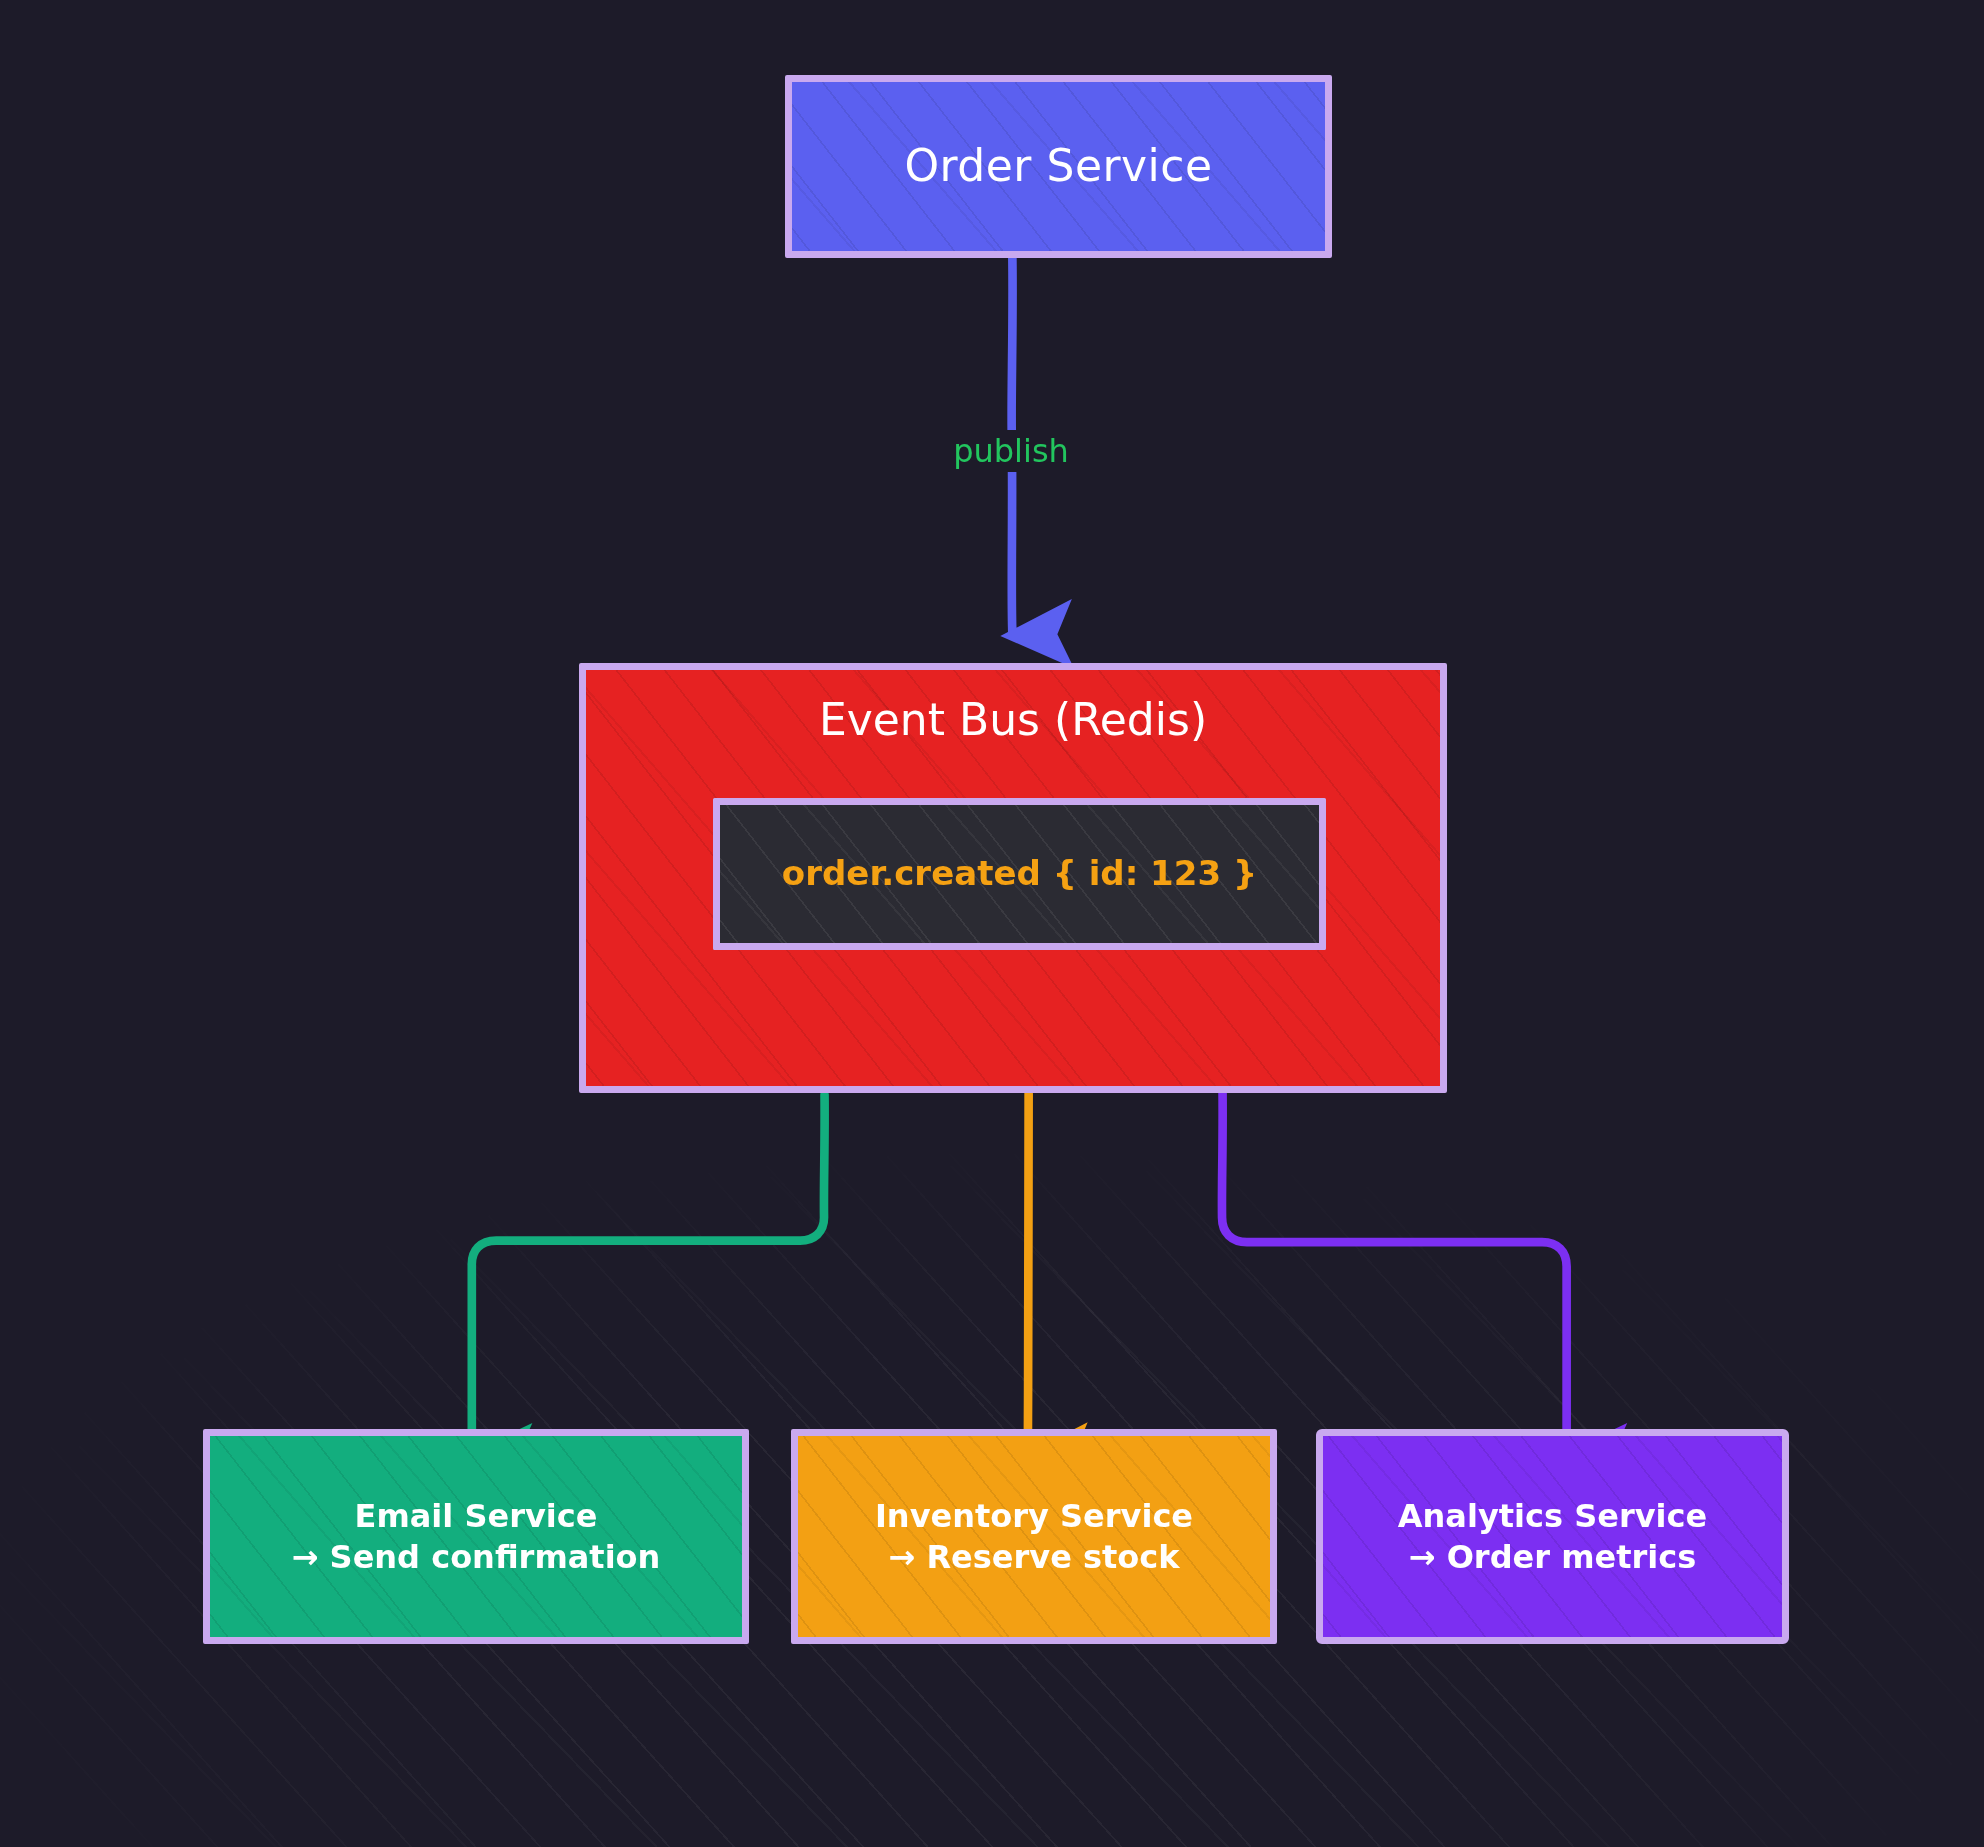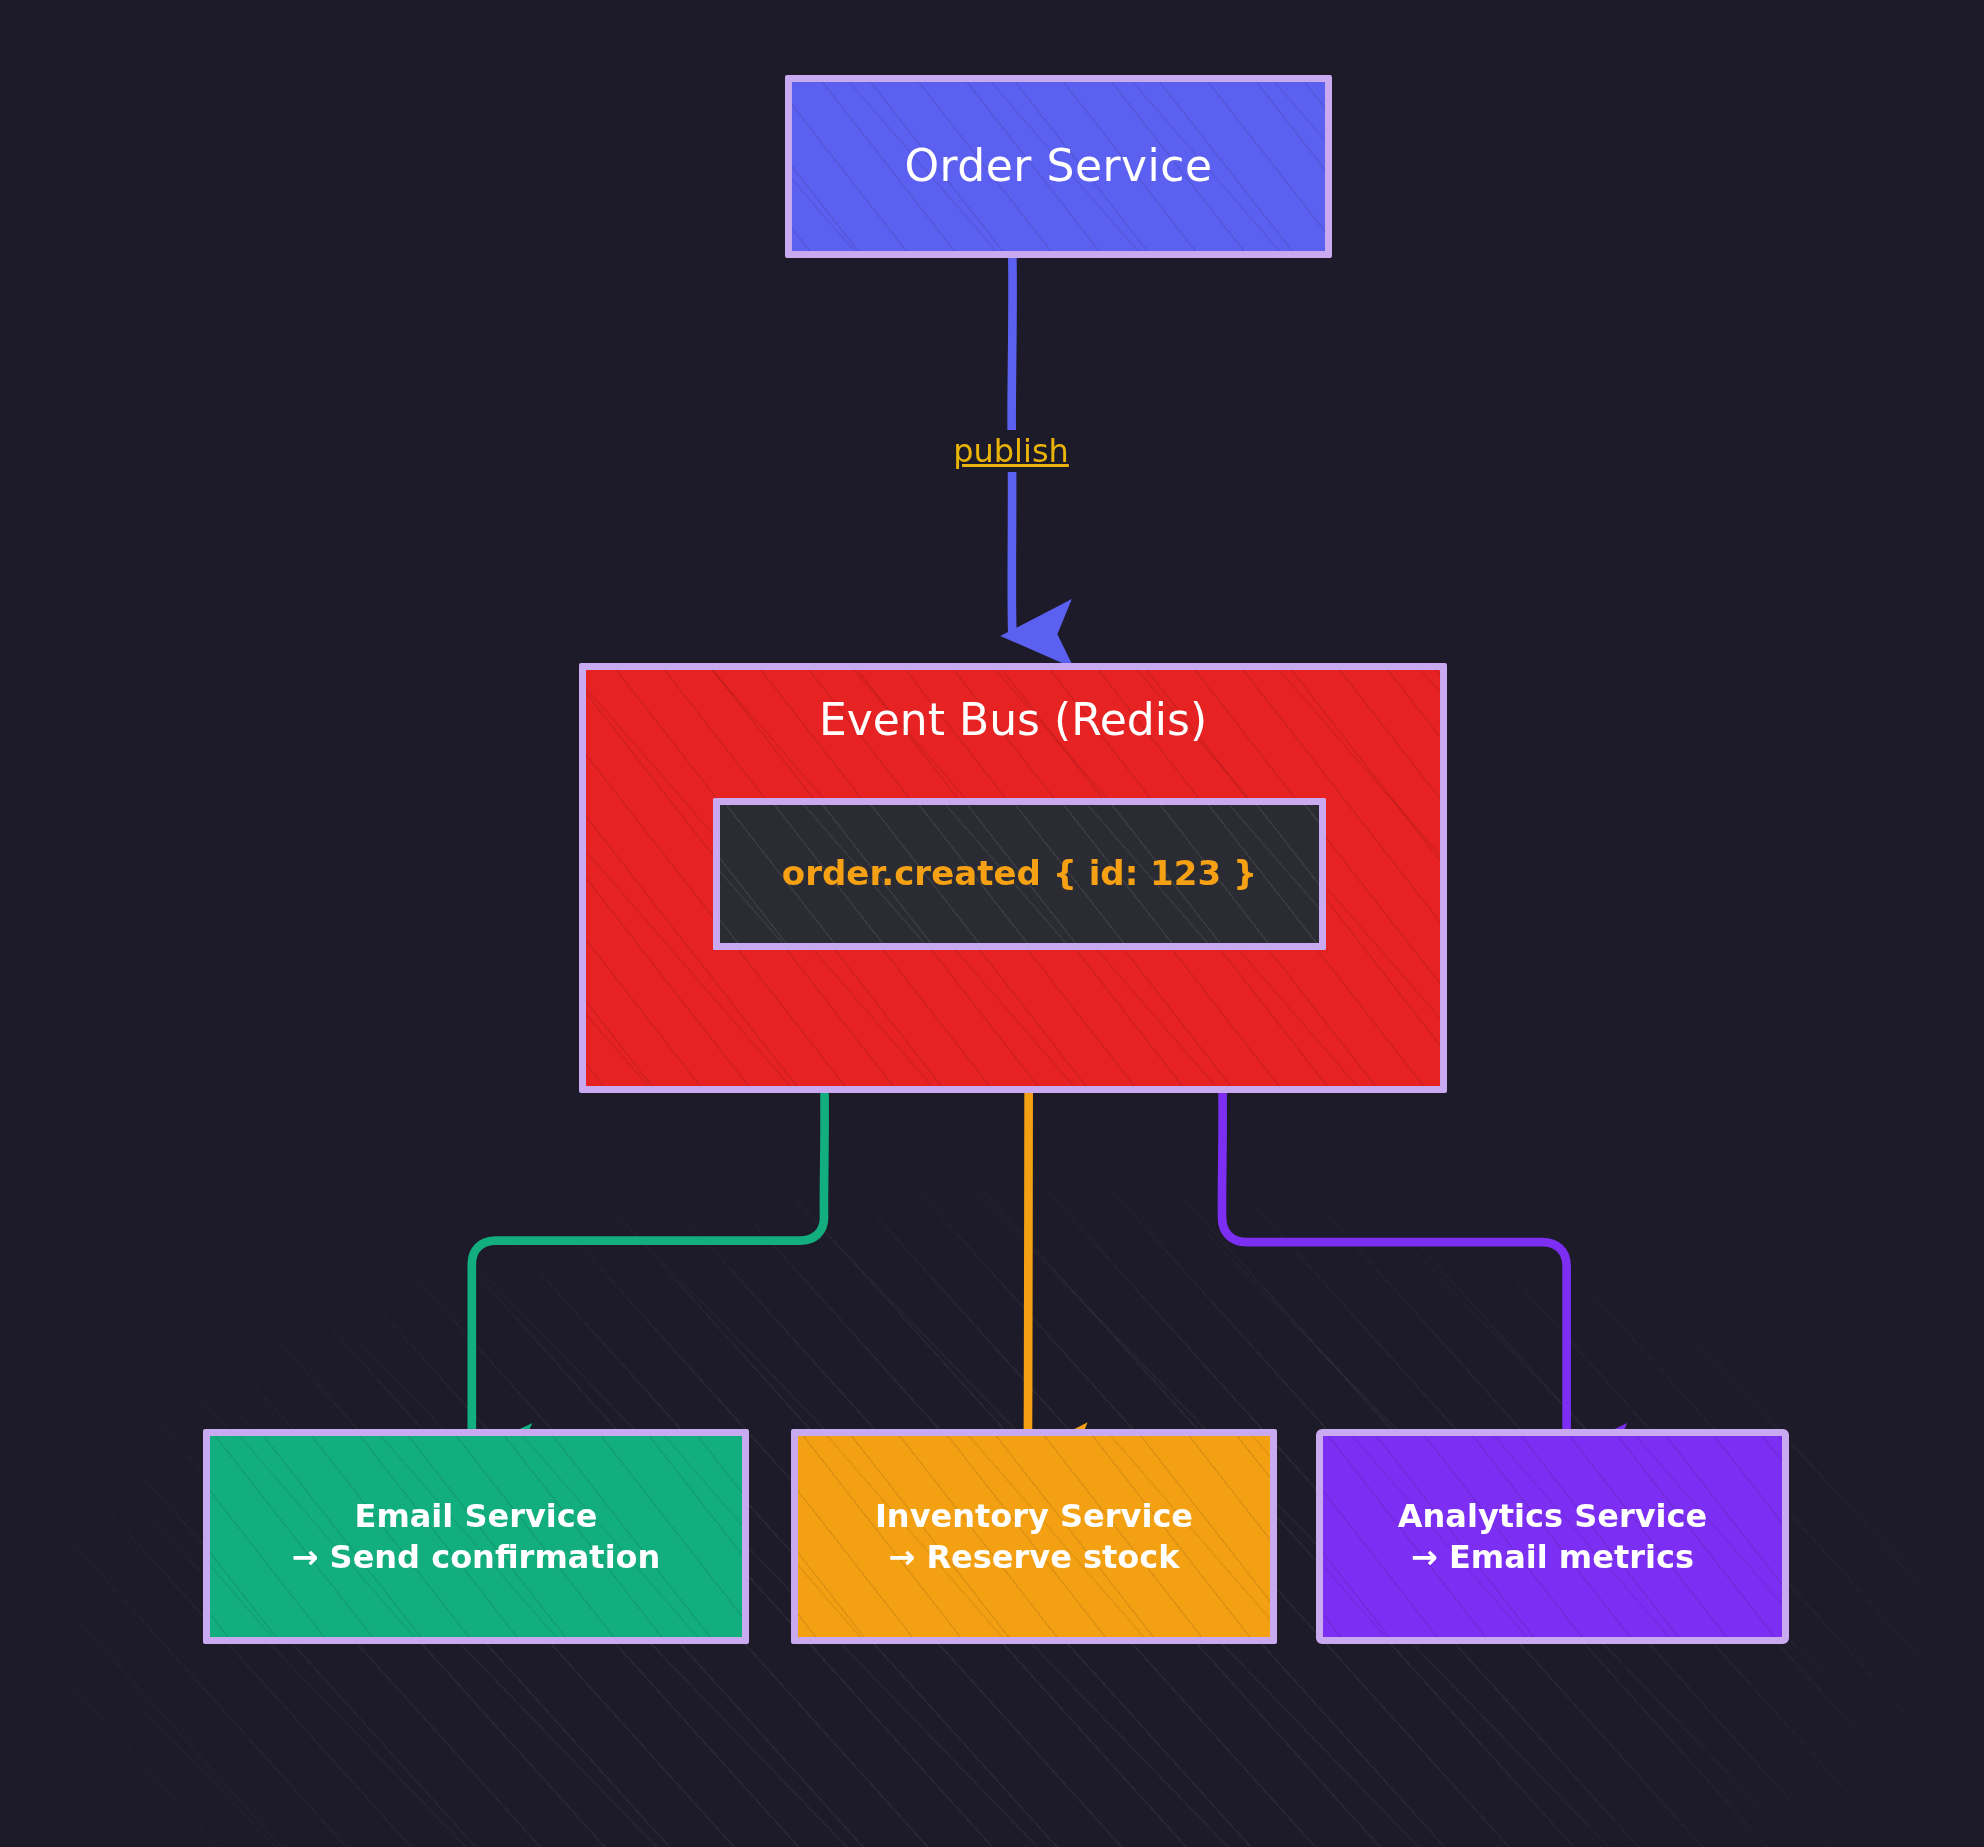--- a/index.html
+++ b/index.html
@@ -100,27 +100,26 @@
   #event-payload .txt{color:#f5a113;font-size:34px;font-weight:700;white-space:nowrap;}
 
   #email-service{left:203px;top:1429px;width:546px;height:215px;background:#13ae7e;}
   #inventory-service{left:791px;top:1429px;width:486px;height:215px;background:#f3a013;}
   #analytics-service{left:1316px;top:1429px;width:473px;height:215px;background:#7c2ff2;border-radius:6px;}
   .leaf .txt{font-size:32px;font-weight:700;}
 
   
   .edge-label{
     position:absolute;
-    color:#eab308;
+    color:#22c55e;
     font-size:32px;
     white-space:nowrap;
     z-index:5;
     background:#1d1b29;
     padding:2px 9.2px;
-    text-decoration:underline;
   }
   #label-publish{left:944px;top:430px;}
 </style>
 </head>
 <body>
 
 <div id="stage">
 
   <div id="bg-hatch"></div>
 
@@ -184,18 +183,18 @@
     <div class="txt">
       <div>Email Service</div>
       <div>→ Send confirmation</div>
     </div>
   </div>
 
   <div class="node leaf" id="analytics-service">
     <div class="shade"></div>
     <div class="txt">
       <div>Analytics Service</div>
-      <div>→ Email metrics</div>
+      <div>→ Order metrics</div>
     </div>
   </div>
 
 </div>
 
 
 </body></html>

